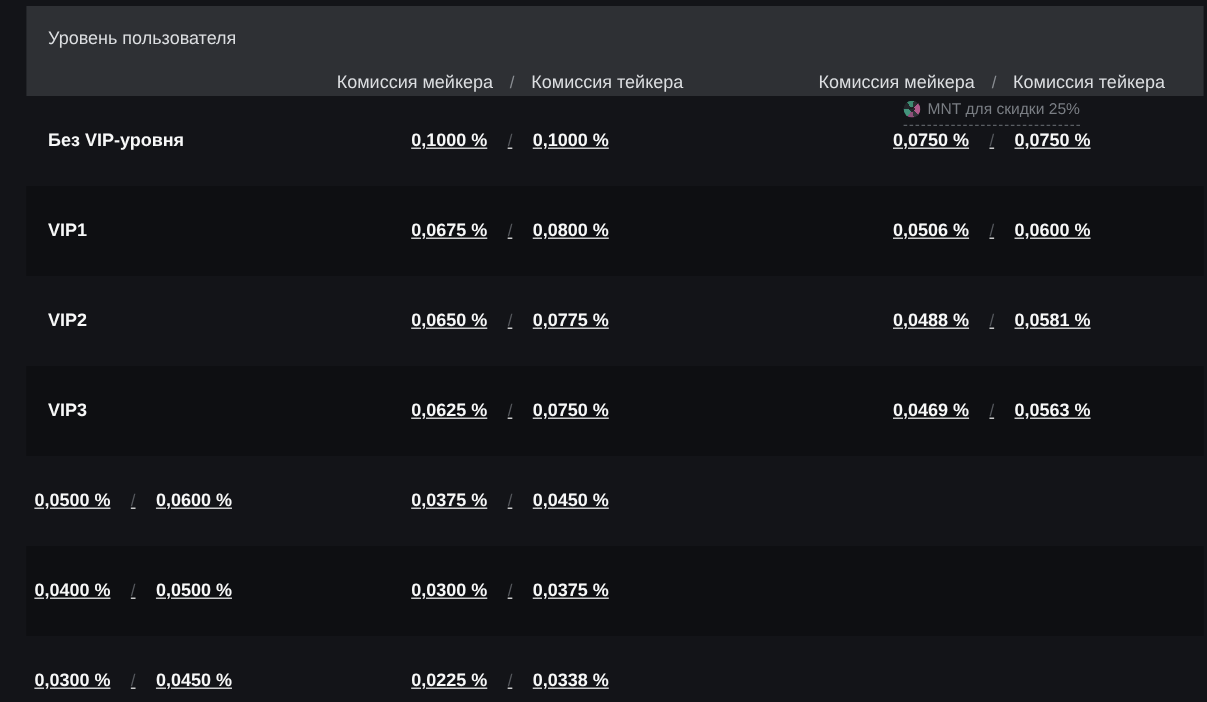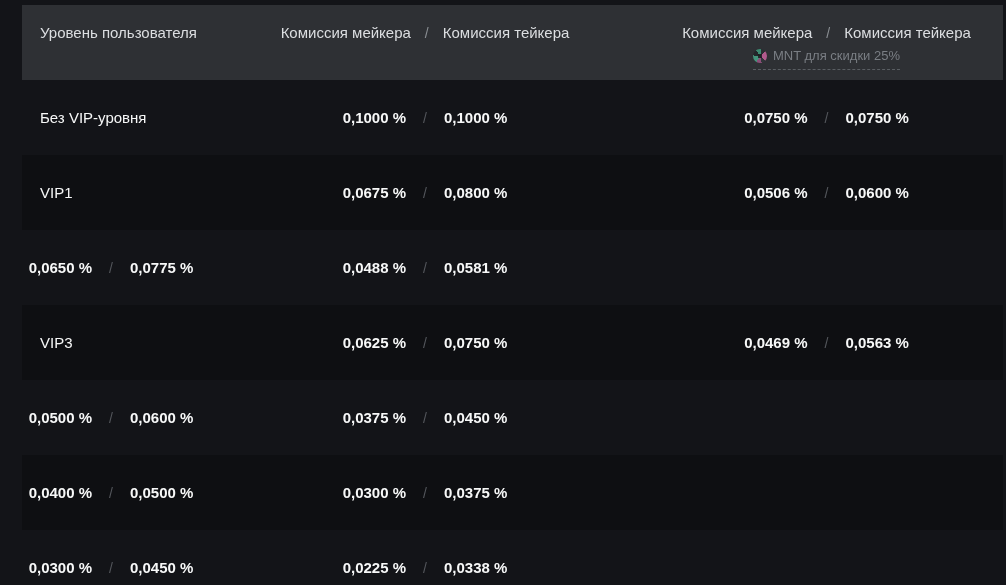--- a/index.html
+++ b/index.html
@@ -35,20 +35,21 @@
   }
   .head-group { line-height: 21px; }
   .fee-pair-head {
     display: flex;
     justify-content: center;
     align-items: baseline;
     gap: 14px;
     font-size: 15px;
     font-weight: 500;
     color: #dcdee1;
+    margin-top: 36px;
   }
   .head-slash { color: #8a8e93; font-weight: 400; font-size: 14px; }
   .mnt-note-wrap {
     margin-top: 1px;
     display: flex;
     justify-content: center;
   }
   .mnt-note {
     display: inline-flex;
     align-items: center;
@@ -65,31 +66,32 @@
     background:
       radial-gradient(circle at 50% 50%, rgba(25,27,30,.85) 0 22%, transparent 23%),
       conic-gradient(from 210deg, #44947c 0 18%, #23262a 18% 32%, #3d8a71 32% 45%, #2a2d31 45% 55%, #b05a8c 55% 78%, #313539 78% 88%, #8c4f79 88% 100%);
   }
   
   .row { height: 75px; }
   .row.dark { background: #0e0f12; }
   .cell-level {
     padding-left: 18px;
     font-size: 15px;
-    font-weight: 400;
+    font-weight: 700;
     color: #f7f8f8;
   }
   .fee-pair {
     display: flex;
     justify-content: center;
     align-items: baseline;
     gap: 17px;
     font-size: 15px;
     font-weight: 700;
     color: #f7f8f8;
+    text-decoration: underline;
   }
   .row-slash { color: #54575c; font-weight: 400; font-size: 14px; }
 </style>
 </head>
 <body>
 
 <div class="fee-table">
 
   <div class="grid-row thead">
     <div class="head-cell-level">Уровень пользователя</div>
@@ -139,20 +141,21 @@
       <span>0,0800 %</span>
     </div>
     <div class="fee-pair">
       <span>0,0506 %</span>
       <span class="row-slash">/</span>
       <span>0,0600 %</span>
     </div>
   </div>
 
   <div class="grid-row row">
+    <div class="cell-level">VIP2</div>
     <div class="fee-pair">
       <span>0,0650 %</span>
       <span class="row-slash">/</span>
       <span>0,0775 %</span>
     </div>
     <div class="fee-pair">
       <span>0,0488 %</span>
       <span class="row-slash">/</span>
       <span>0,0581 %</span>
     </div>

